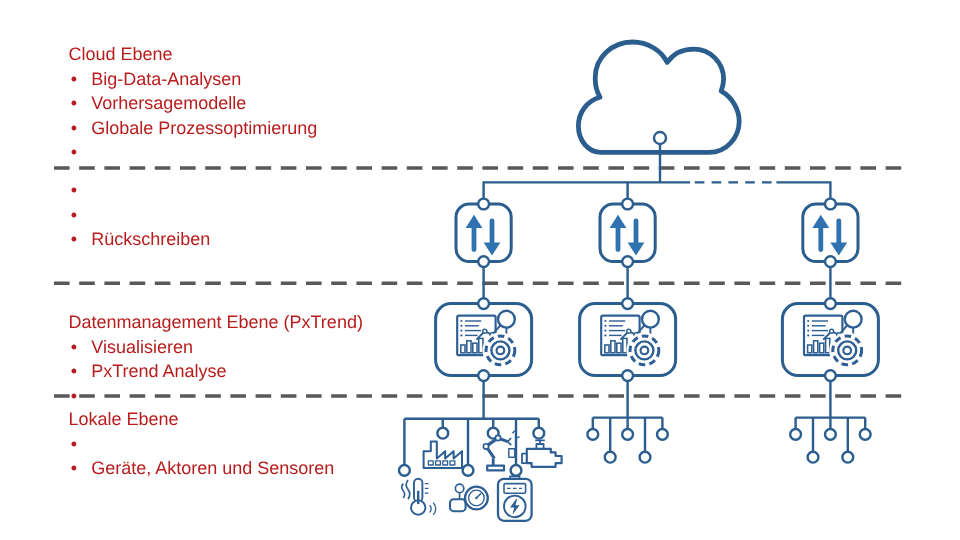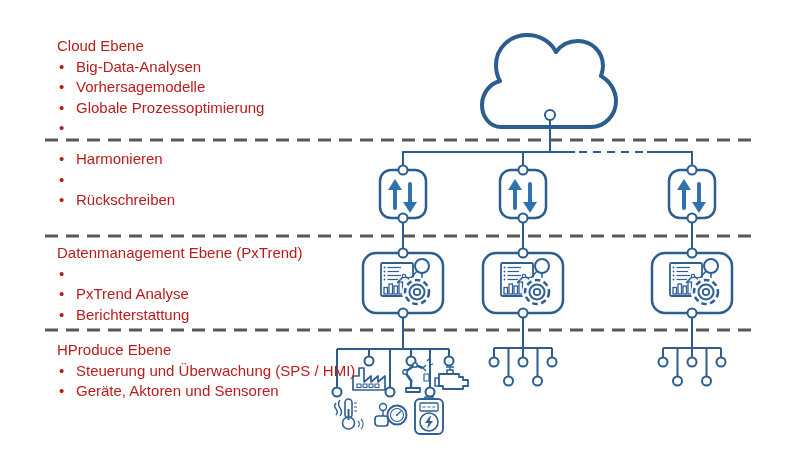--- a/index.html
+++ b/index.html
@@ -6,21 +6,21 @@
   .canvas{position:relative;width:800px;height:450px;background:#fff;overflow:hidden;
           font-family:"Liberation Sans",sans-serif;color:#b91c1c;}
   .diagram-svg{position:absolute;left:0;top:0;width:800px;height:450px;}
   .layer-text{position:absolute;left:57px;width:330px;font-size:15px;line-height:20.5px;}
   .lt{margin:0 0 0 0;}
   .layer-text ul{list-style:none;margin:0;padding:0;}
   .layer-text li{display:flex;}
   .bmark{width:17px;flex:0 0 17px;margin-left:2px;}
   .tb-cloud{top:36px;}
   .tb-edge{top:149px;}
-  .tb-data{top:243px;}
+  .tb-data{top:259px;}
   .tb-process{top:340px;}
 </style>
 </head>
 <body>
 
 <div class="canvas">
 
   <svg class="diagram-svg" viewBox="0 0 800 450">
     <defs>
 
@@ -184,55 +184,53 @@
       <li>
           <span class="bmark">•</span>
         </li>
     </ul>
   </div>
 
   <div class="layer-text tb-edge">
     <ul>
       <li>
           <span class="bmark">•</span>
-          <span>Harmonieren</span>
         </li>
       <li>
           <span class="bmark">•</span>
         </li>
       <li>
           <span class="bmark">•</span>
           <span>Rückschreiben</span>
         </li>
     </ul>
   </div>
 
   <div class="layer-text tb-data">
     <div class="lt">Datenmanagement Ebene (PxTrend)</div>
     <ul>
       <li>
           <span class="bmark">•</span>
+          <span>Visualisieren</span>
         </li>
       <li>
           <span class="bmark">•</span>
           <span>PxTrend Analyse</span>
         </li>
       <li>
           <span class="bmark">•</span>
-          <span>Berichterstattung</span>
         </li>
     </ul>
   </div>
 
   <div class="layer-text tb-process">
-    <div class="lt">HProduce Ebene</div>
-    <ul>
-      <li>
-          <span class="bmark">•</span>
-          <span>Steuerung und Überwachung (SPS / HMI)</span>
+    <div class="lt">Lokale Ebene</div>
+    <ul>
+      <li>
+          <span class="bmark">•</span>
         </li>
       <li>
           <span class="bmark">•</span>
           <span>Geräte, Aktoren und Sensoren</span>
         </li>
     </ul>
   </div>
 
 </div>
 

